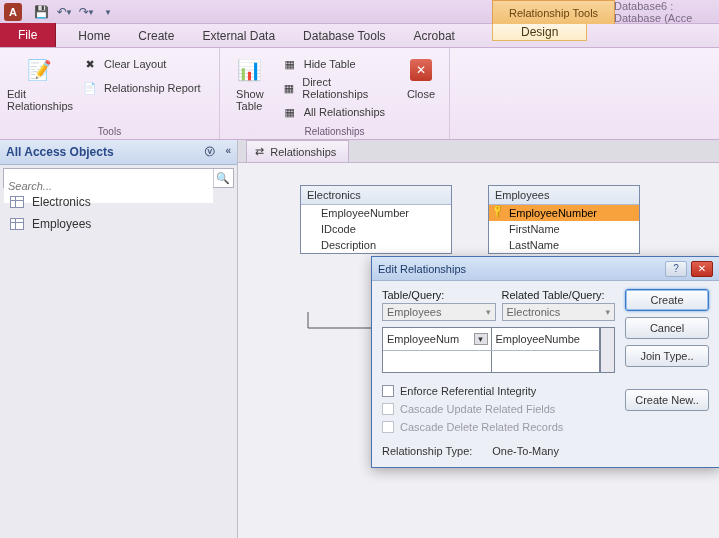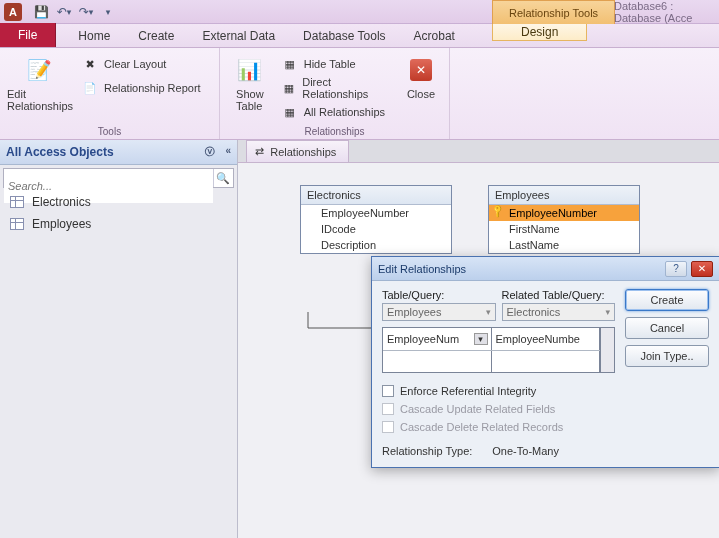--- a/index.html
+++ b/index.html
@@ -259,15 +259,16 @@
       <div class="rel-type-row">
         <span>Relationship Type:</span>
         <span>One-To-Many</span>
       </div>
     </div>
     <div class="dlg-right">
       <div class="dbtn primary">Create</div>
       <div class="dbtn">Cancel</div>
       <div class="dbtn">Join Type..</div>
       <div style="height:10px"></div>
+      <div class="dbtn">Create New..</div>
     </div>
   </div>
 </div>
 
 </body></html>

